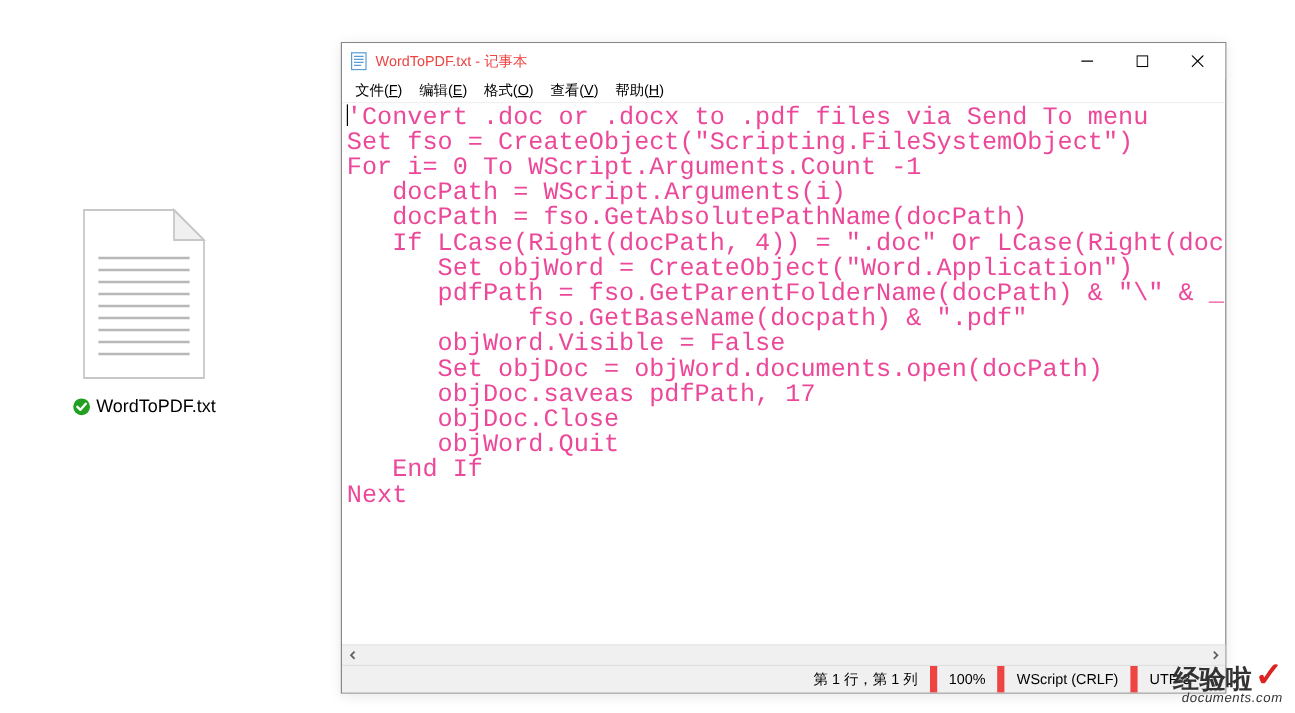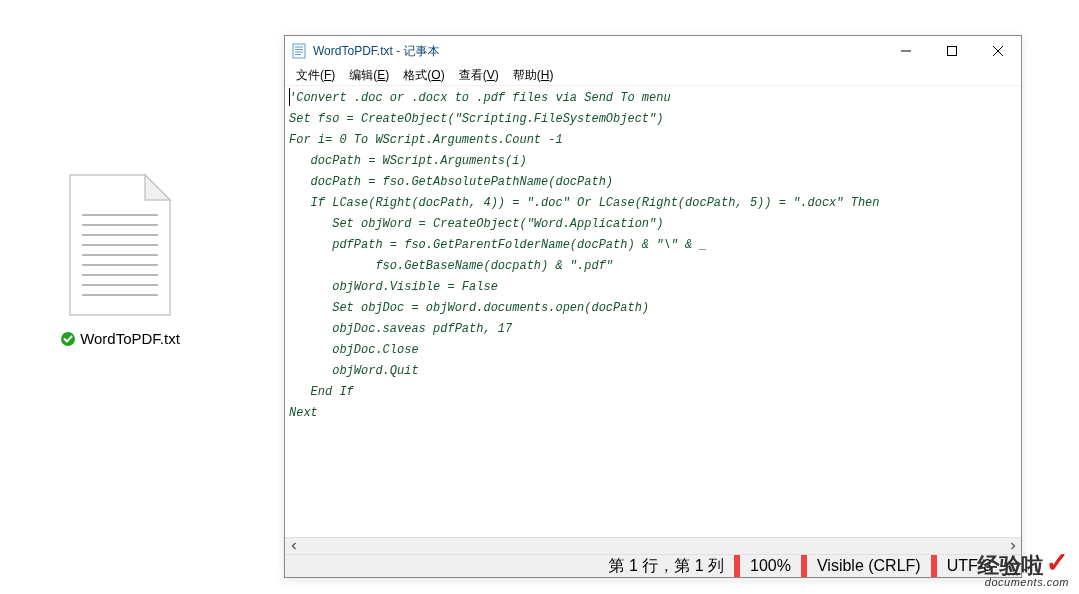--- a/index.html
+++ b/index.html
@@ -54,21 +54,21 @@
     flex-direction: column;
     box-shadow: 0 2px 10px rgba(0,0,0,0.1);
   }
 
   .titlebar {
     height: 30px;
     display: flex;
     align-items: center;
     padding-left: 6px;
     background: #fff;
-    color: #0c4a6e;
+    color: #ef4444;
     font-size: 12px;
   }
   .titlebar-icon {
     width: 16px;
     height: 16px;
     margin-right: 6px;
     display: inline-flex;
   }
   .titlebar-text { flex: 1; }
   .winbtns { display: flex; height: 100%; }
@@ -91,28 +91,27 @@
     gap: 2px;
     border-bottom: 1px solid #f0f0f0;
     text-align: center;
   }
   .menuitem { padding: 2px 6px; }
   .menuitem u { text-decoration: underline; }
 
   .editor {
     flex: 1;
     font-family: Consolas, "Courier New", monospace;
-    font-size: 12px;
+    font-size: 21px;
     line-height: 21px;
     padding: 2px 4px;
-    color: #14532d;
+    color: #ec4899;
     white-space: pre;
     overflow: hidden;
     position: relative;
-    font-style: italic;
   }
   .cursor {
     display: inline-block;
     width: 1px;
     height: 18px;
     background: #000;
     vertical-align: middle;
     position: relative;
     top: -1px;
     margin-right: -1px;
@@ -134,21 +133,21 @@
     background: #f0f0f0;
     color: #606060;
   }
   .sb-track { flex: 1; height: 17px; background: #f0f0f0; }
   .sb-btn svg { width: 8px; height: 8px; }
 
   .statusbar {
     height: 23px;
     display: flex;
     align-items: center;
-    font-size: 16px;
+    font-size: 12px;
     border-top: 1px solid #e0e0e0;
     background: #f0f0f0;
     color: #000;
   }
   .status-spacer { flex: 1; }
   .status-cell {
     padding: 0 10px;
     border-left: 6px solid #ef4444;
     height: 100%;
     display: flex;
@@ -276,21 +275,21 @@
       <svg viewBox="0 0 8 8">
           <path d="M 2.5 1 L 5.5 4 L 2.5 7" fill="none" stroke="#606060" stroke-width="1.5"></path>
         </svg>
     </div>
   </div>
 
   <div class="statusbar">
     <div class="status-spacer"></div>
     <div class="status-cell first">第 1 行，第 1 列</div>
     <div class="status-cell">100%</div>
-    <div class="status-cell">Visible (CRLF)</div>
+    <div class="status-cell">WScript (CRLF)</div>
     <div class="status-cell">UTF-3</div>
     <div class="status-grip">
       <svg viewBox="0 0 12 12" width="12" height="12">
         <circle cx="10" cy="2" r="1" fill="#a0a0a0"></circle>
         <circle cx="6" cy="6" r="1" fill="#a0a0a0"></circle>
         <circle cx="10" cy="6" r="1" fill="#a0a0a0"></circle>
         <circle cx="2" cy="10" r="1" fill="#a0a0a0"></circle>
         <circle cx="6" cy="10" r="1" fill="#a0a0a0"></circle>
         <circle cx="10" cy="10" r="1" fill="#a0a0a0"></circle>
       </svg>

